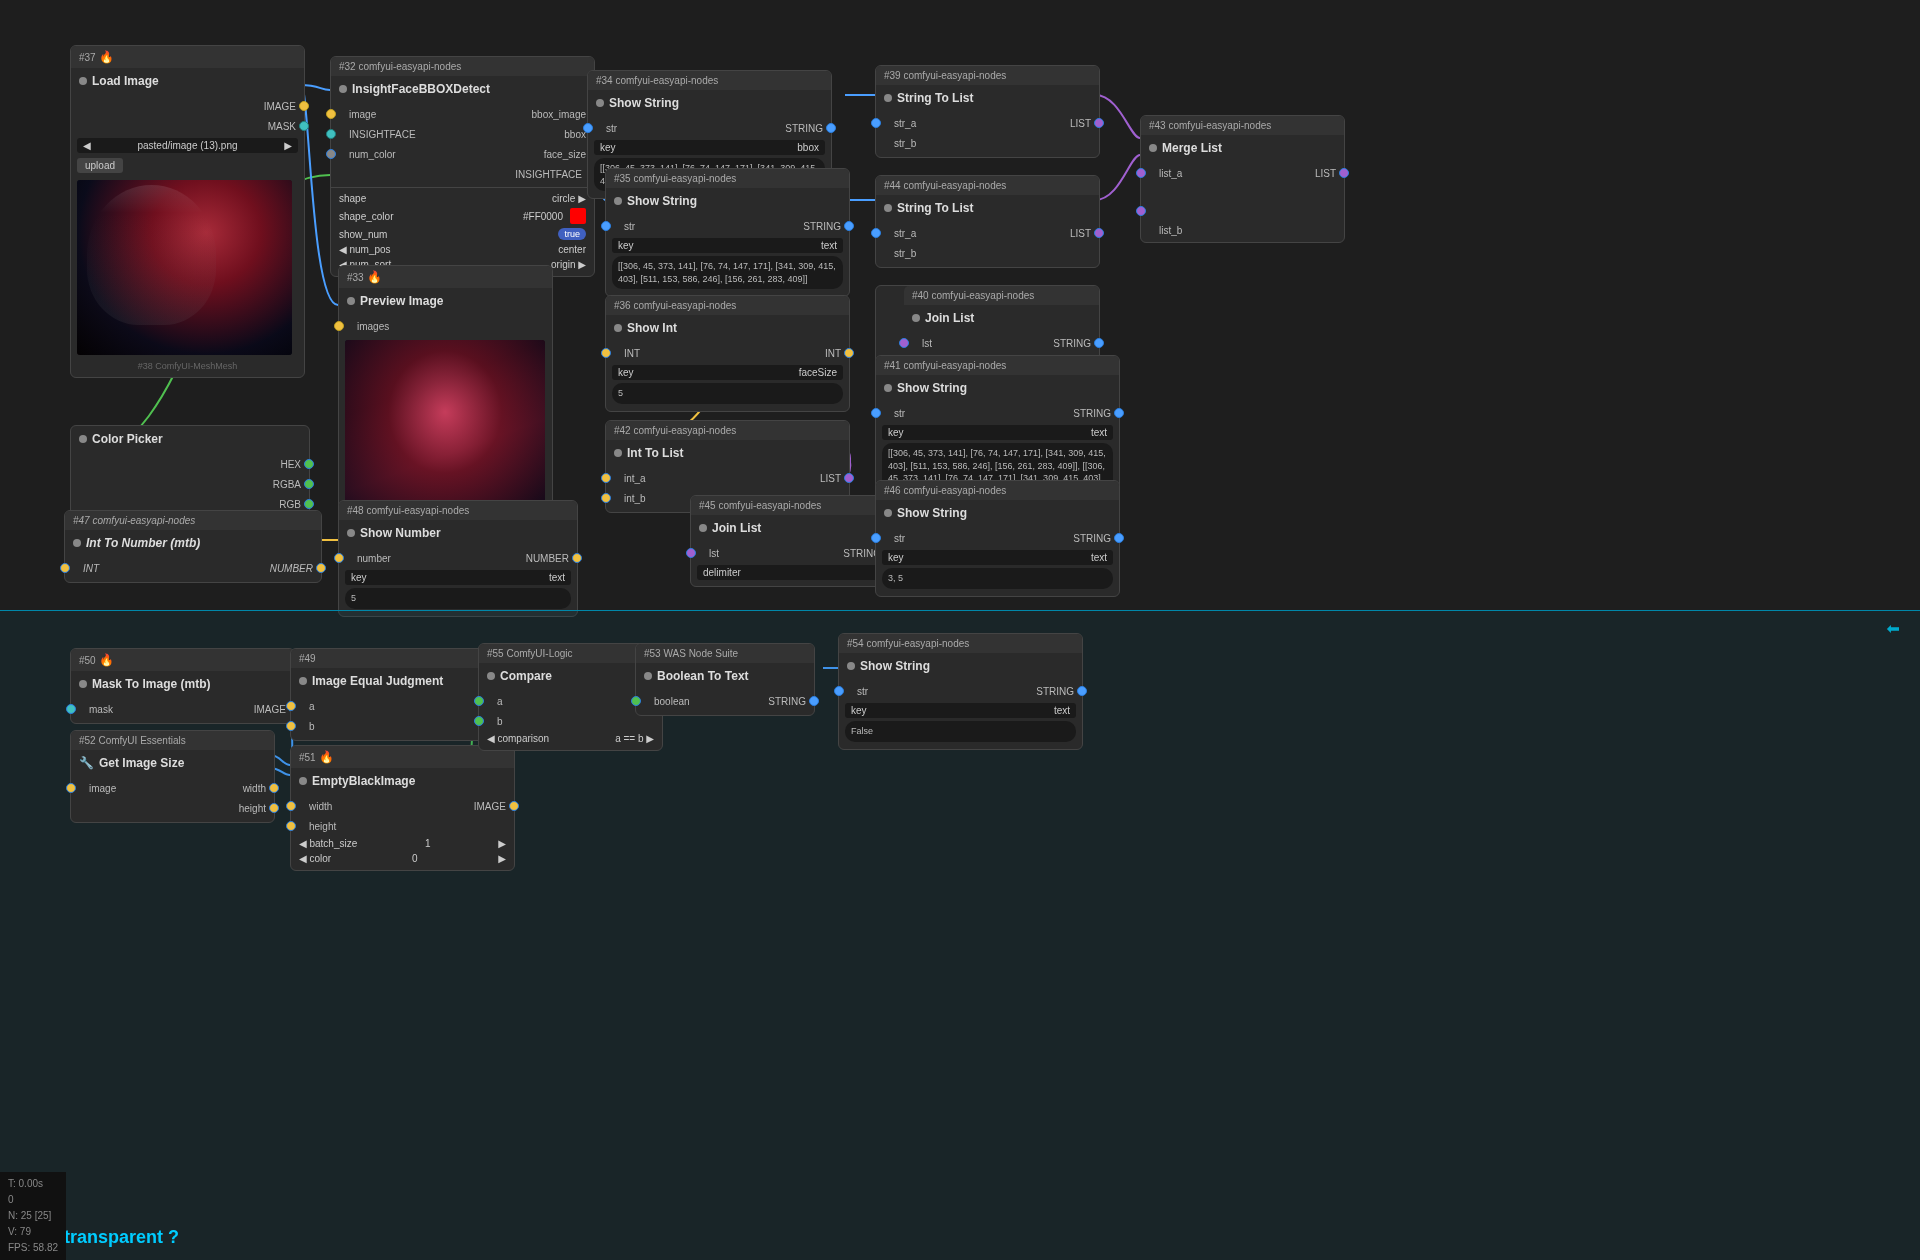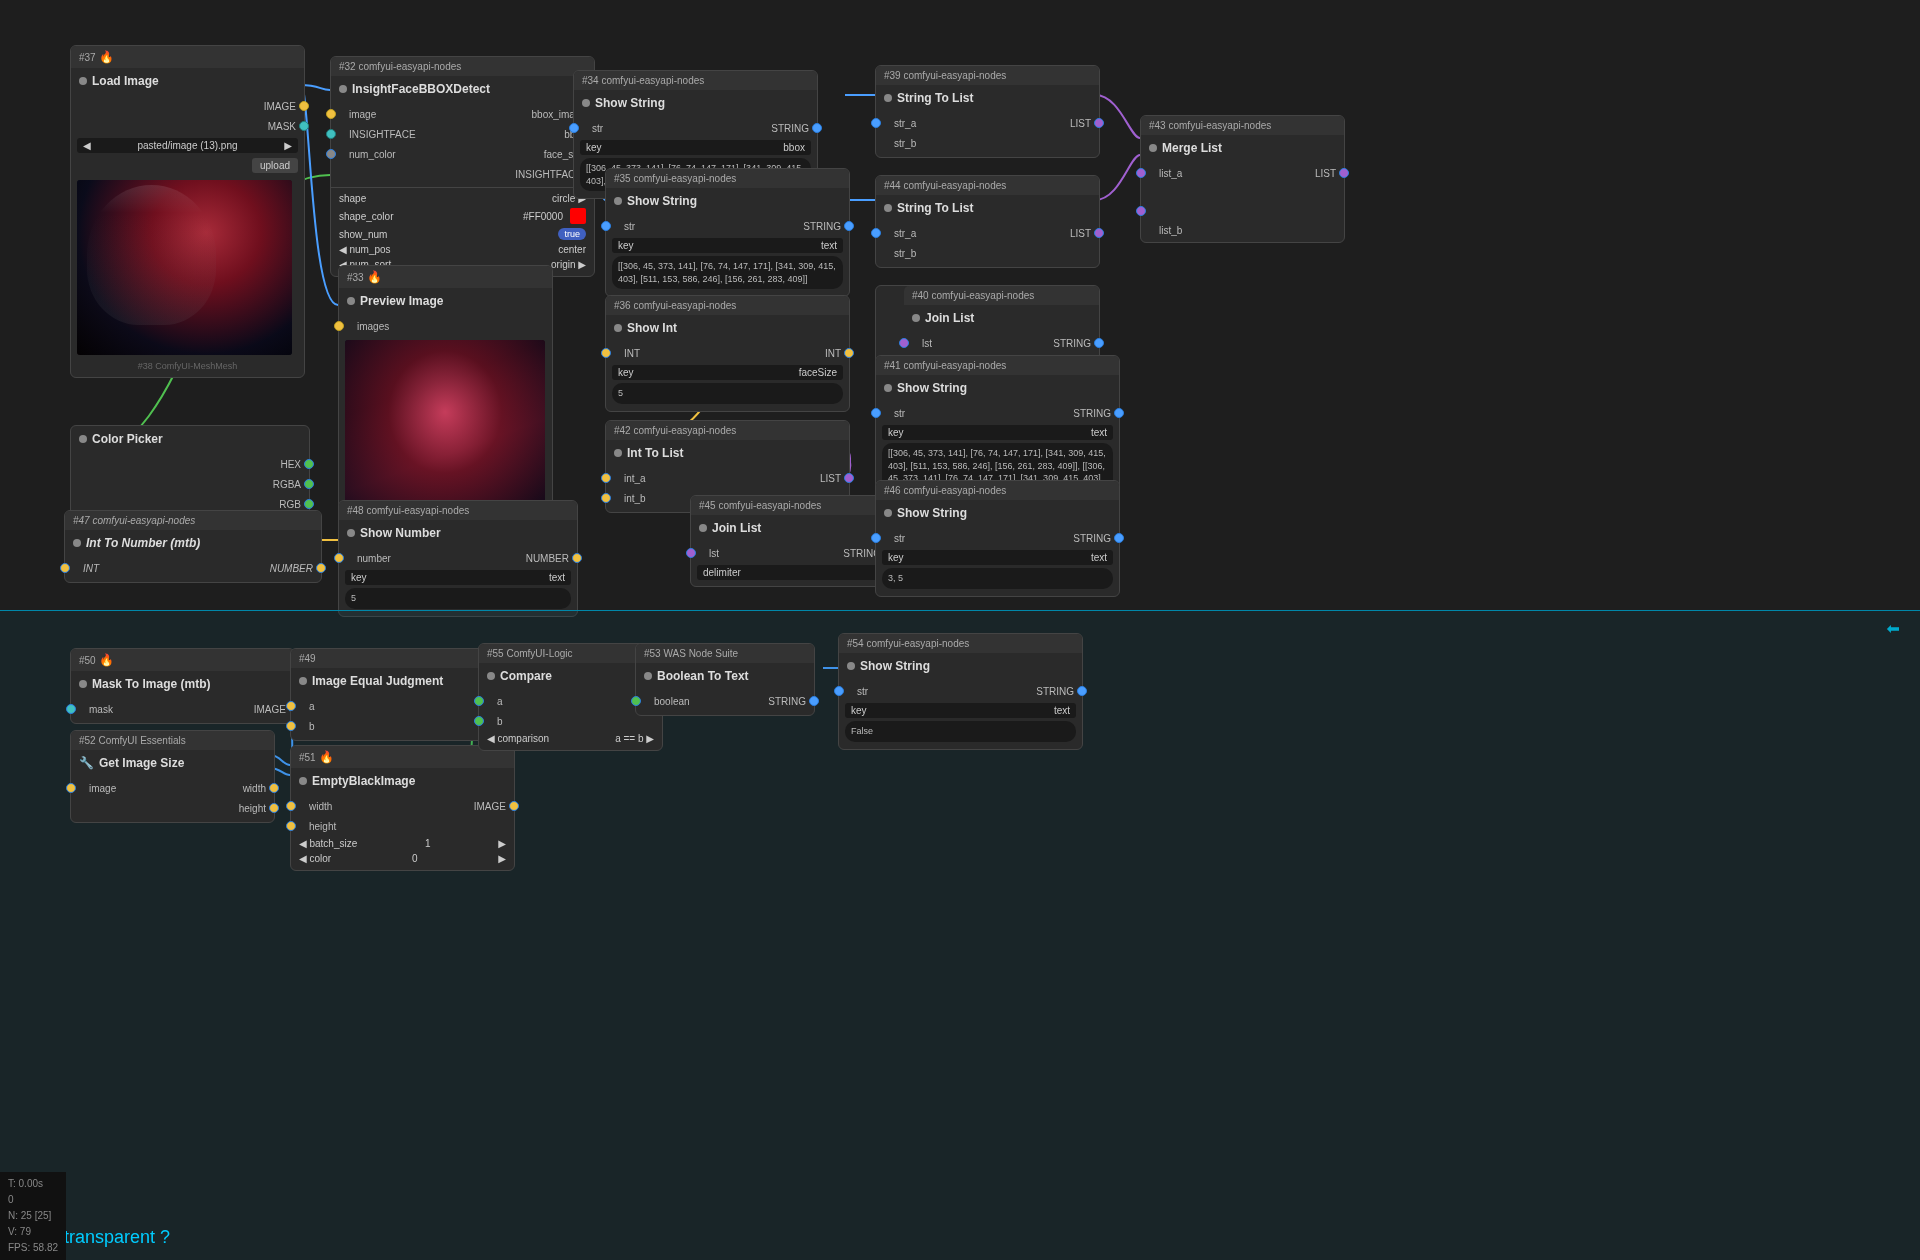--- a/index.html
+++ b/index.html
@@ -138,21 +138,21 @@
       line-height: 1.6;
     }
 
     
     .transparent-label {
       position: absolute;
       left: 64px;
       top: 616px;
       font-size: 18px;
       color: #00ccff;
-      font-weight: normal;
+      font-weight: bold;
     }
 
     
     .bottom-area {
       position: absolute;
       left: 0; right: 0;
       top: 610px;
       bottom: 0;
       background: rgba(0,80,100,0.15);
       border-top: 1px solid #0088aa;
@@ -267,21 +267,21 @@
       </div>
       <div class="node-row output">
         <span class="port-label right-align">MASK</span>
         <div class="port right cyan"></div>
       </div>
       <div class="field-value">
         <span>◀</span>
         <span>pasted/image (13).png</span>
         <span>▶</span>
       </div>
-      <div style="text-align:right;padding:3px 6px;">
+      <div style="text-align:left;padding:3px 6px;">
         <div style="background:#444;border-radius:3px;padding:2px 8px;font-size:10px;display:inline-block;">upload</div>
       </div>
 
       <div class="node-image" style="width:215px;height:175px;margin:4px 6px;background:linear-gradient(135deg,#0a1020 0%,#1a0a10 40%,#050510 100%);border-radius:3px;overflow:hidden;">
 
         <div style="width:100%;height:100%;background:radial-gradient(ellipse at 60% 30%,#c03040 0%,#801020 30%,#0a0a1a 70%,#000 100%);opacity:0.85;"></div>
         <div style="position:absolute;top:5px;left:10px;width:60%;height:80%;background:linear-gradient(180deg,#fff8 0%,transparent 20%,#8888 100%);border-radius:50% 50% 40% 40%;opacity:0.2;"></div>
       </div>
       <div style="text-align:center;padding:2px;font-size:9px;color:#666;">#38 ComfyUI-MeshMesh</div>
     </div>
@@ -386,21 +386,21 @@
       <div class="node-row input">
         <div class="port left yellow"></div>
         <span class="port-label" style="margin-left:10px;">images</span>
       </div>
       <div class="node-image" style="width:200px;height:180px;margin:4px 6px;background:linear-gradient(160deg,#0a0f1a 0%,#1a0810 30%,#c03050 60%,#050510 100%);border-radius:3px;">
         <div style="width:100%;height:100%;background:radial-gradient(at 50% 40%,#d04060 0%,#601020 40%,#080818 100%);opacity:0.9;"></div>
       </div>
     </div>
   </div>
 
-  <div class="node" style="left:573px;top:70px;width:245px;">
+  <div class="node" style="left:587px;top:70px;width:245px;">
     <div class="node-header">
       <span>#34 comfyui-easyapi-nodes</span>
     </div>
     <div class="node-title">
       <span class="dot"></span>
       <span>Show String</span>
     </div>
     <div class="node-body">
       <div class="node-row both">
         <div class="port left" style="background:#4a9eff;"></div>

